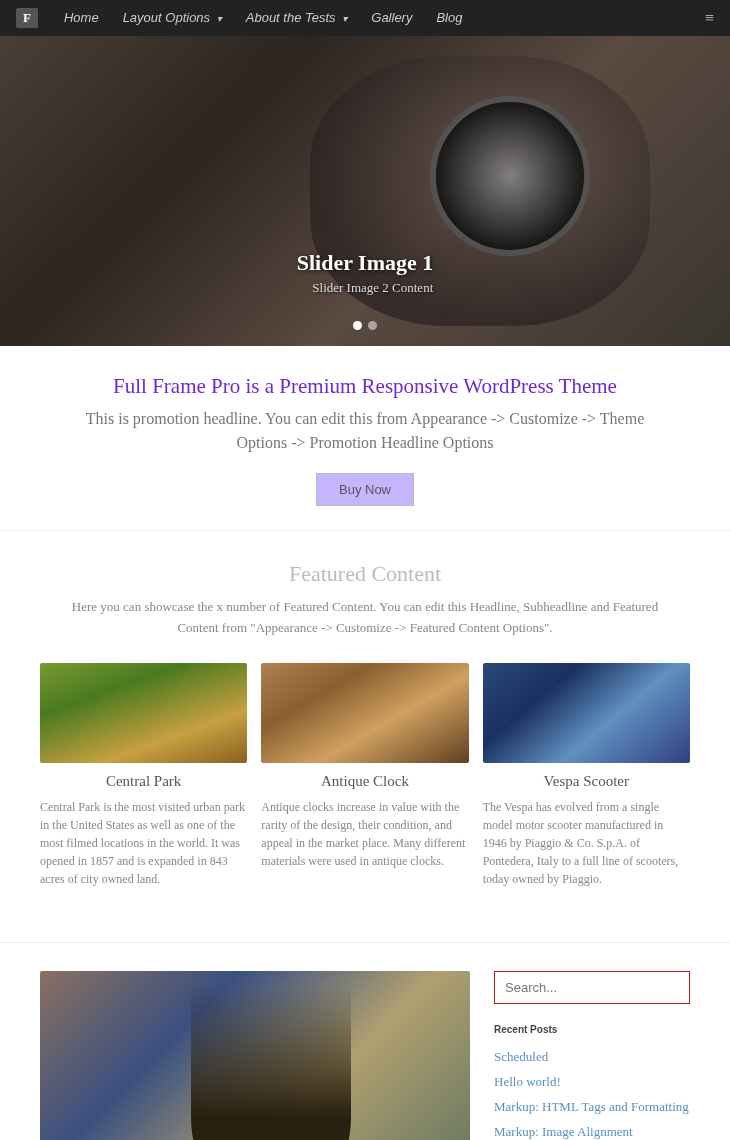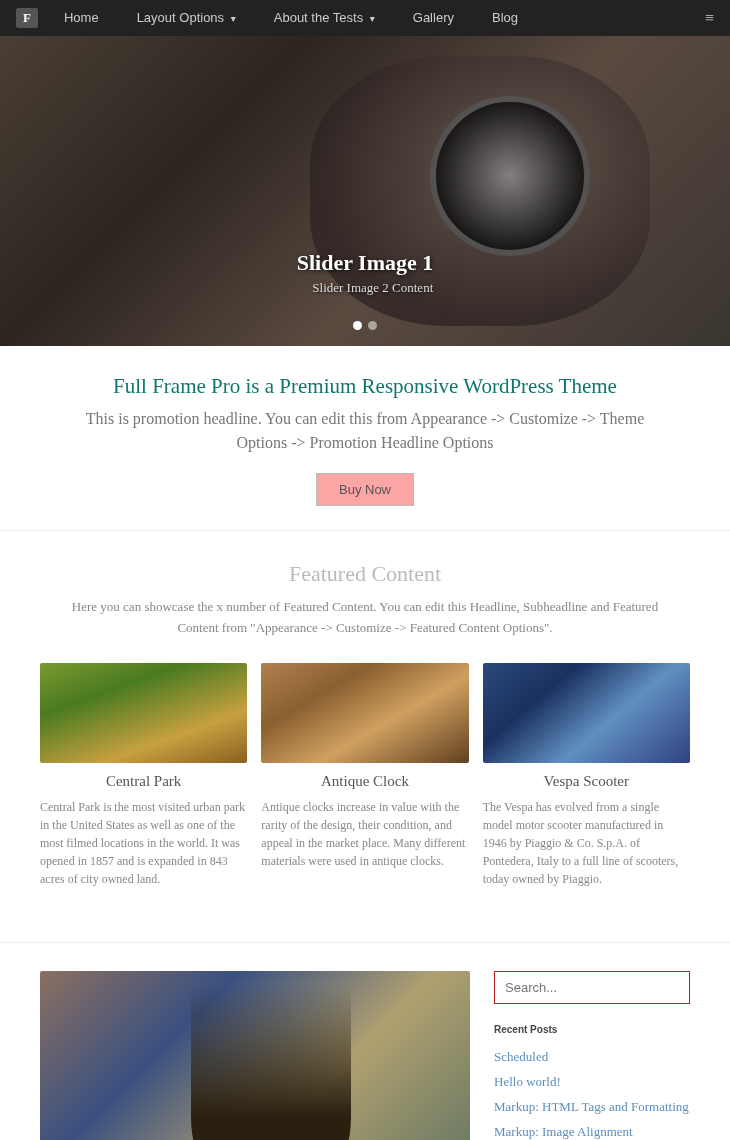--- a/index.html
+++ b/index.html
@@ -19,21 +19,22 @@
       color: #fff;
       font-weight: bold;
       font-size: 13px;
       padding: 2px 7px;
       margin-right: 14px;
       border-radius: 2px;
     }
     nav ul {
       display: flex;
       list-style: none;
-      gap: 14px;
+      gap: 0;
+      font-style: italic;
     }
     nav ul li a {
       color: #ccc;
       text-decoration: none;
       font-size: 13px;
       padding: 0 12px;
       line-height: 36px;
       display: block;
       font-family: Arial, sans-serif;
     }
@@ -113,37 +114,37 @@
 
     
     .promo {
       text-align: center;
       padding: 28px 80px 24px;
       border-bottom: 1px solid #eee;
     }
     .promo h2 {
       font-size: 21px;
       font-weight: normal;
-      color: #0f766e;
+      color: #6d28d9;
       margin-bottom: 8px;
     }
     .promo p {
       font-size: 16px;
       color: #777;
       margin-bottom: 18px;
       line-height: 1.5;
     }
     .promo-btn {
       display: inline-block;
       padding: 8px 22px;
       border: 1px solid #bbb;
       color: #555;
       font-size: 13px;
       text-decoration: none;
-      background: #fca5a5;
+      background: #c4b5fd;
       cursor: pointer;
       font-family: Arial, sans-serif;
     }
 
     
     .featured {
       text-align: center;
       padding: 30px 40px 10px;
     }
     .featured h2 {

